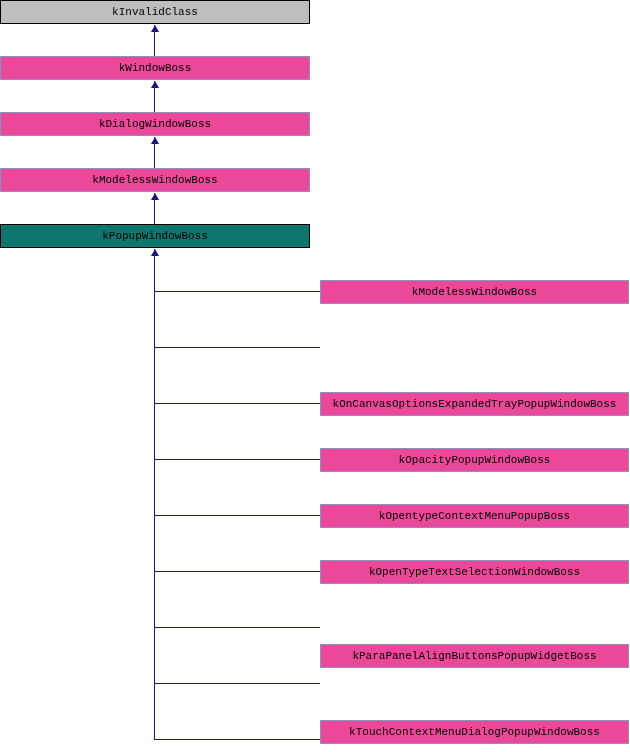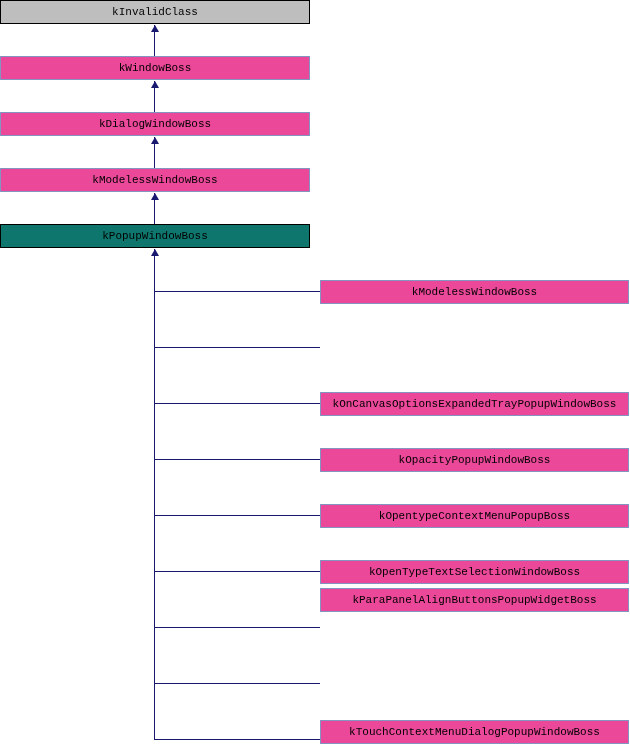--- a/index.html
+++ b/index.html
@@ -109,18 +109,18 @@
 
 
   <div class="node child" style="top:448px">kOpacityPopupWindowBoss</div>
 
   <div class="node child" style="top:392px">kOnCanvasOptionsExpandedTrayPopupWindowBoss</div>
 
   <div class="node child" style="top:560px">kOpenTypeTextSelectionWindowBoss</div>
 
   <div class="node child" style="top:504px">kOpentypeContextMenuPopupBoss</div>
 
-  <div class="node child" style="top:588px">kParaPanelAlignButtonsPopupWidgetBoss</div>
+  <div class="node child" style="top:644px">kParaPanelAlignButtonsPopupWidgetBoss</div>
 
 
   <div class="node child" style="top:720px">kTouchContextMenuDialogPopupWindowBoss</div>
 
 </div>
 
 </body></html>

